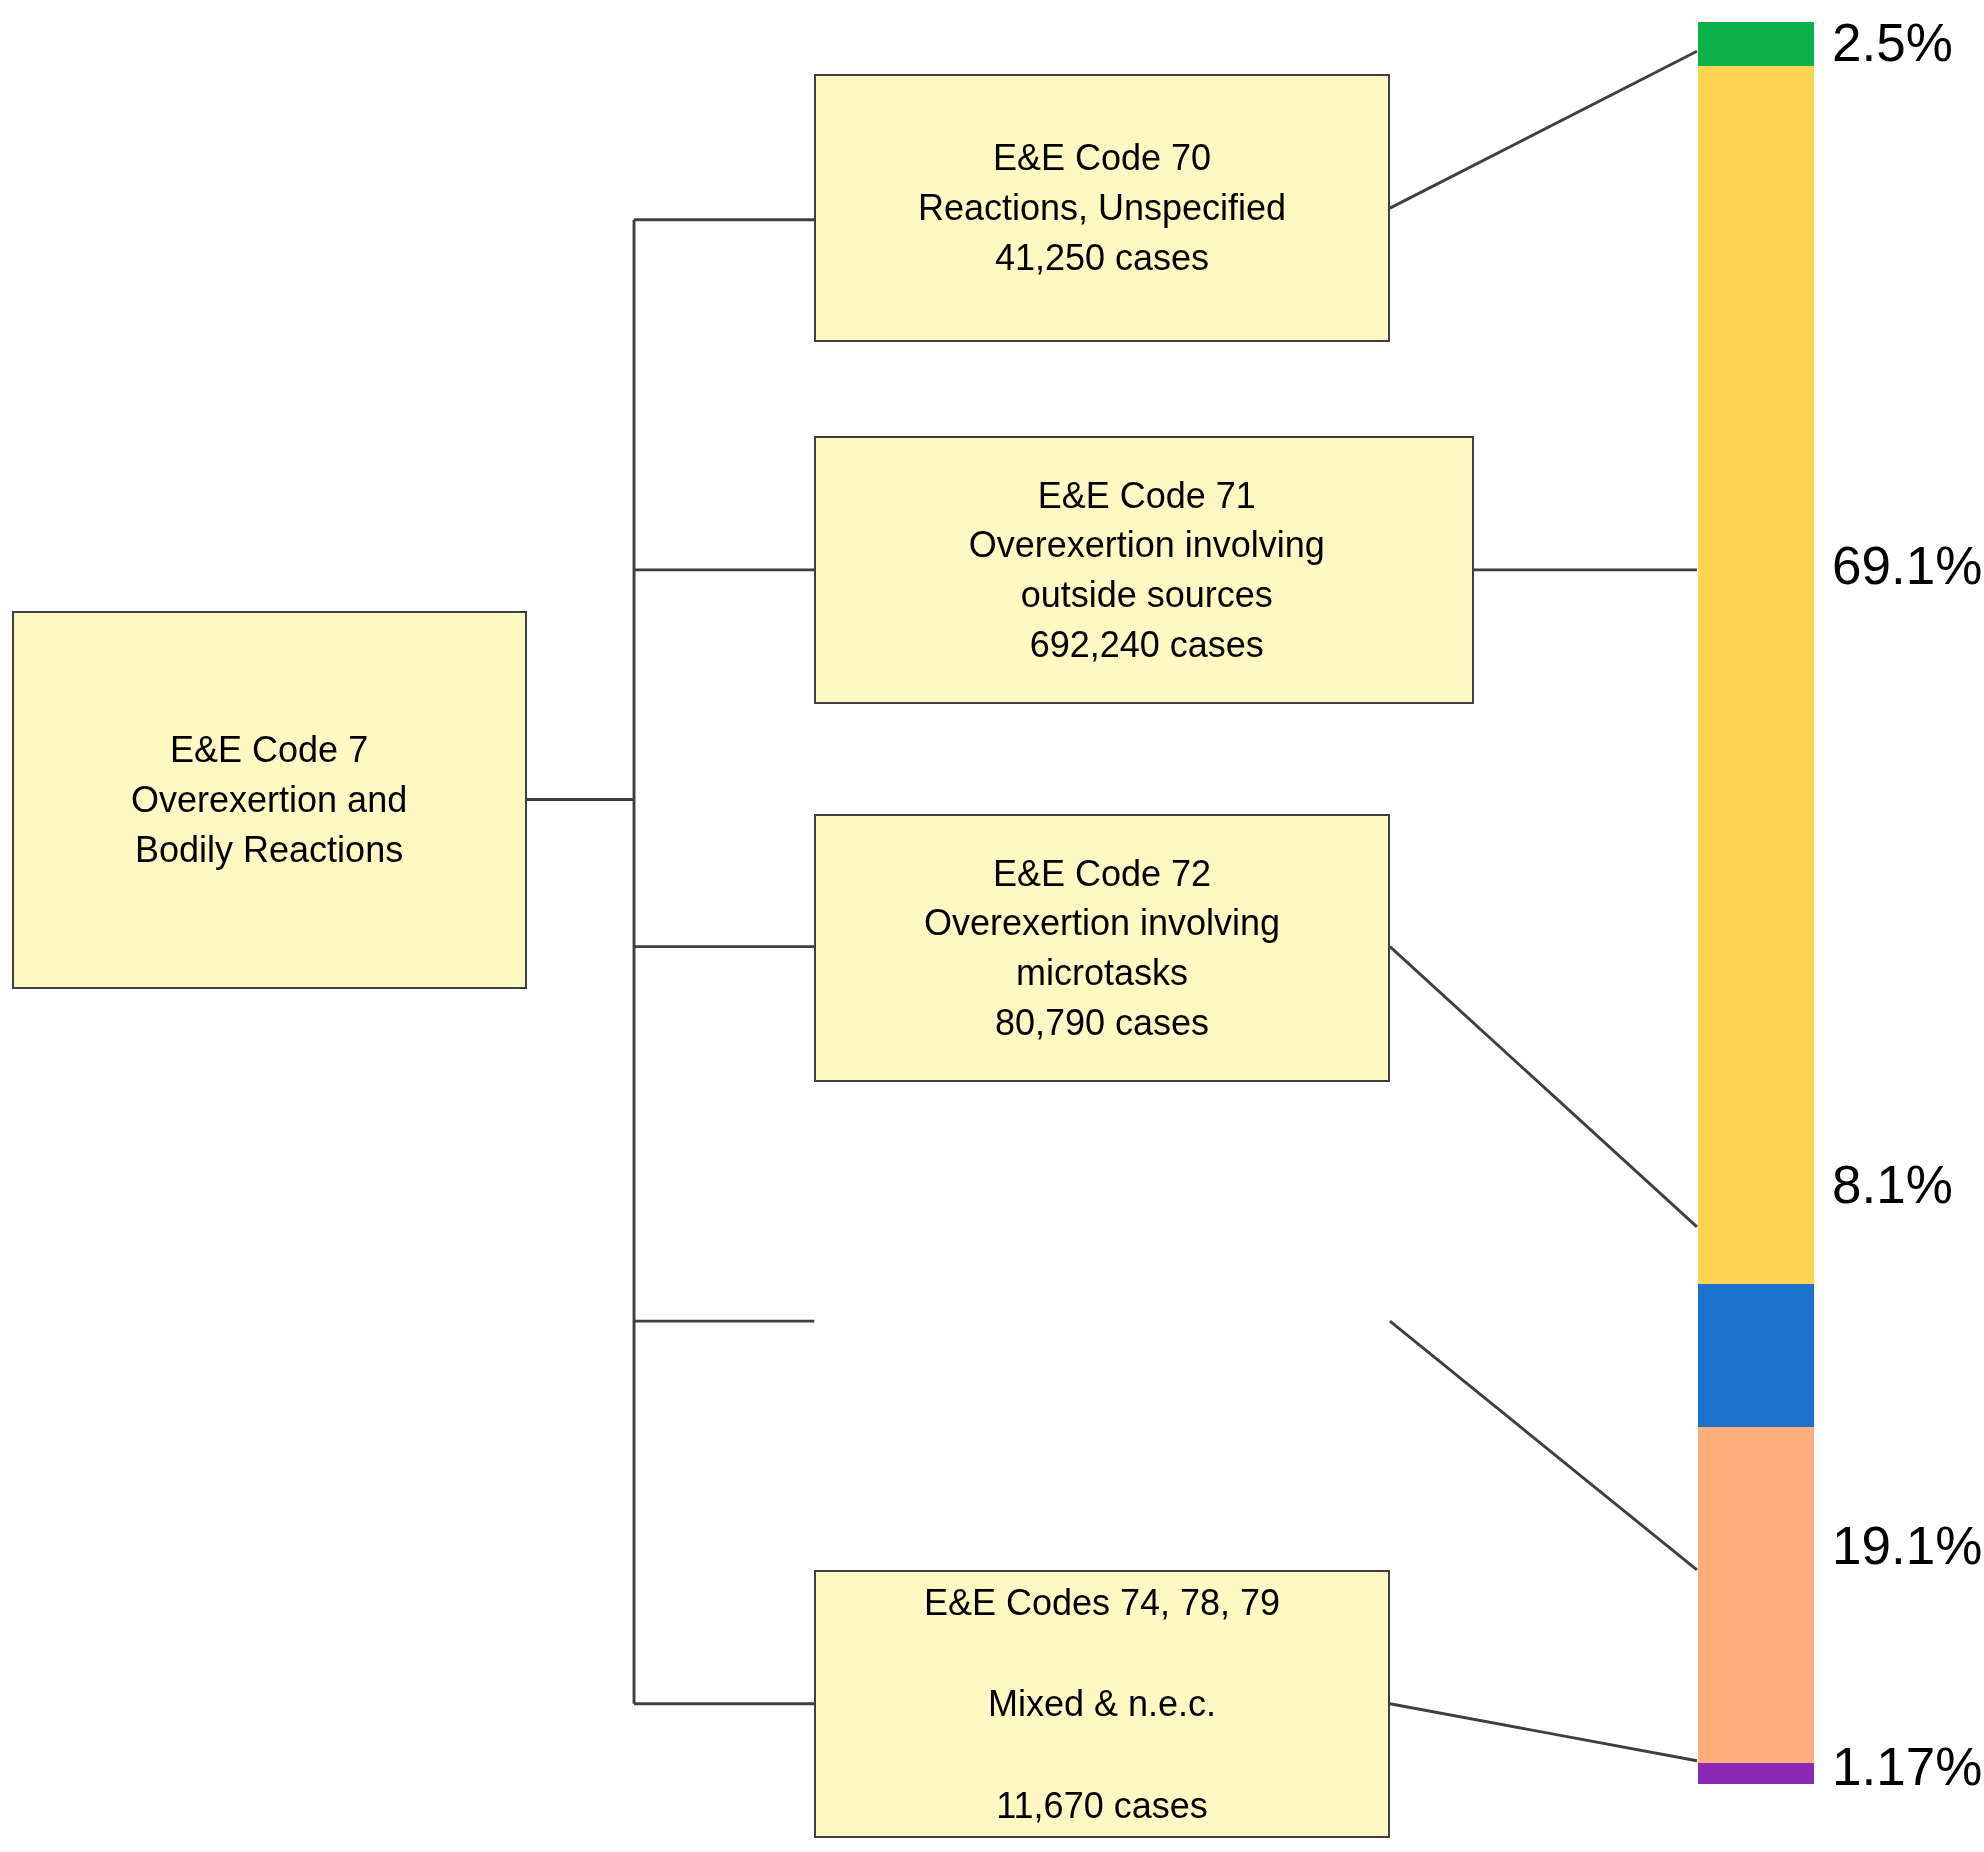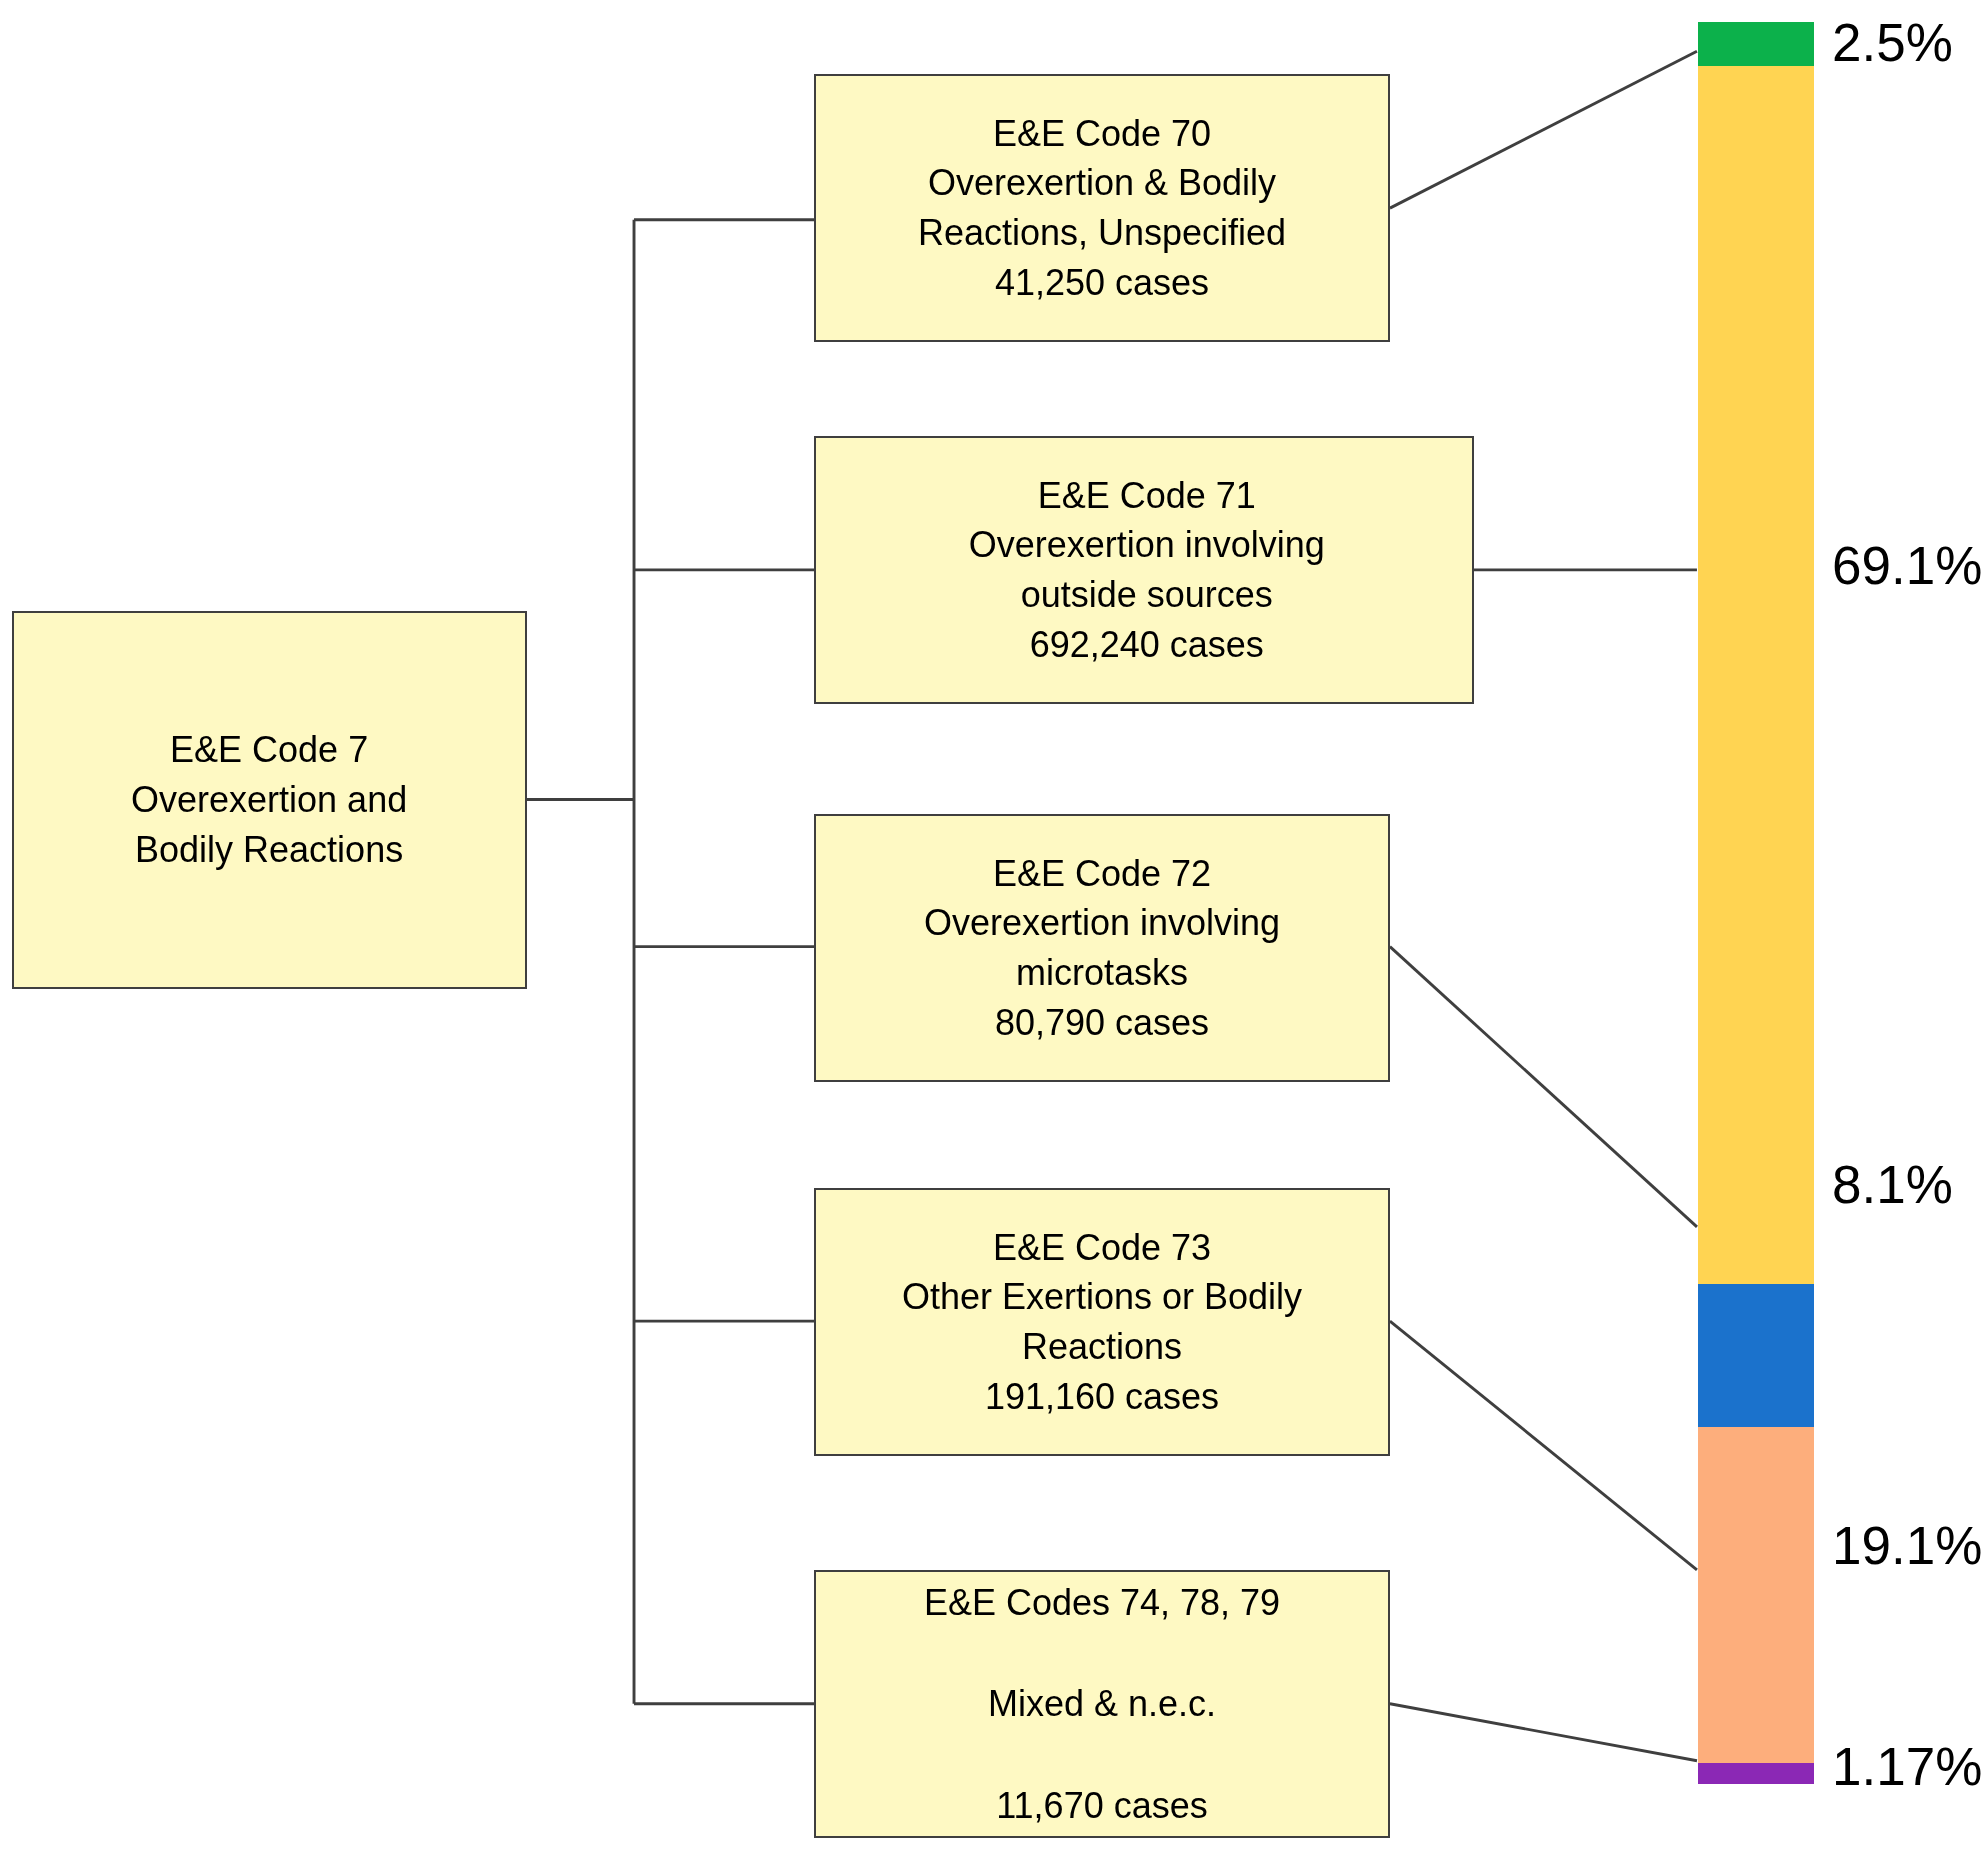--- a/index.html
+++ b/index.html
@@ -105,45 +105,38 @@
   </svg>
 
   <div class="node" id="root-node">
     <span class="ln">E&amp;E Code 7</span>
     <span class="ln">Overexertion and</span>
     <span class="ln">Bodily Reactions</span>
   </div>
 
   <div class="node" id="node-70">
     <span class="ln">E&amp;E Code 70</span>
-    <span class="ln">Overexertion &amp; Bodily</span>
     <span class="ln">Reactions, Unspecified</span>
     <span class="ln">41,250 cases</span>
   </div>
 
   <div class="node" id="node-71">
     <span class="ln">E&amp;E Code 71</span>
     <span class="ln">Overexertion involving</span>
     <span class="ln">outside sources</span>
     <span class="ln">692,240 cases</span>
   </div>
 
   <div class="node" id="node-72">
     <span class="ln">E&amp;E Code 72</span>
     <span class="ln">Overexertion involving</span>
     <span class="ln">microtasks</span>
     <span class="ln">80,790 cases</span>
   </div>
 
-  <div class="node" id="node-73">
-    <span class="ln">E&amp;E Code 73</span>
-    <span class="ln">Other Exertions or Bodily</span>
-    <span class="ln">Reactions</span>
-    <span class="ln">191,160 cases</span>
-  </div>
 
   <div class="node" id="node-74">
     <span class="ln">E&amp;E Codes 74, 78, 79</span>
     <span class="ln">Mixed &amp; n.e.c.</span>
     <span class="ln">11,670 cases</span>
   </div>
 
   <div id="stacked-bar">
     <div class="seg" id="seg-0" style="flex-grow: 0.0250075; flex-basis: 0px; background-color: rgb(12, 177, 75);"></div>
     <div class="seg" id="seg-1" style="flex-grow: 0.691207; flex-basis: 0px; background-color: rgb(255, 212, 82);"></div>

